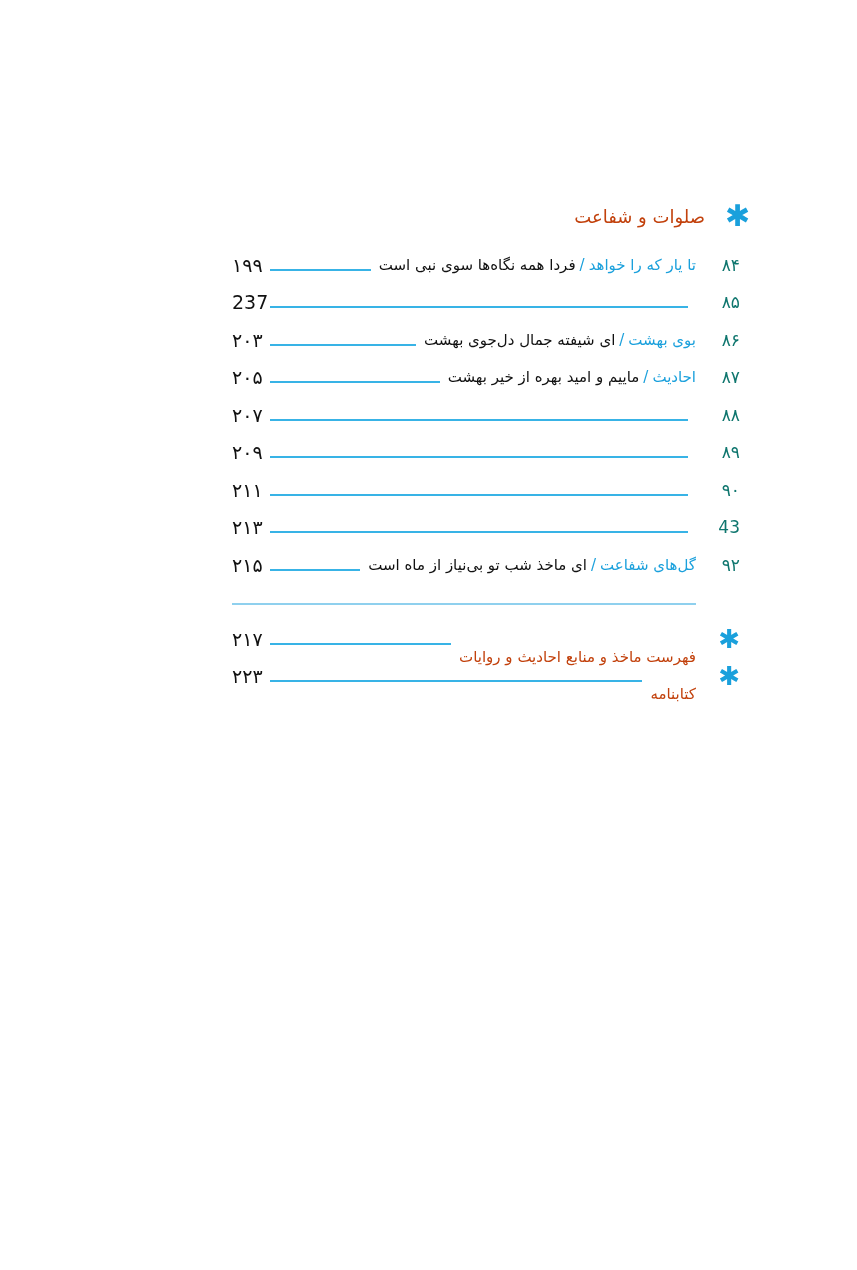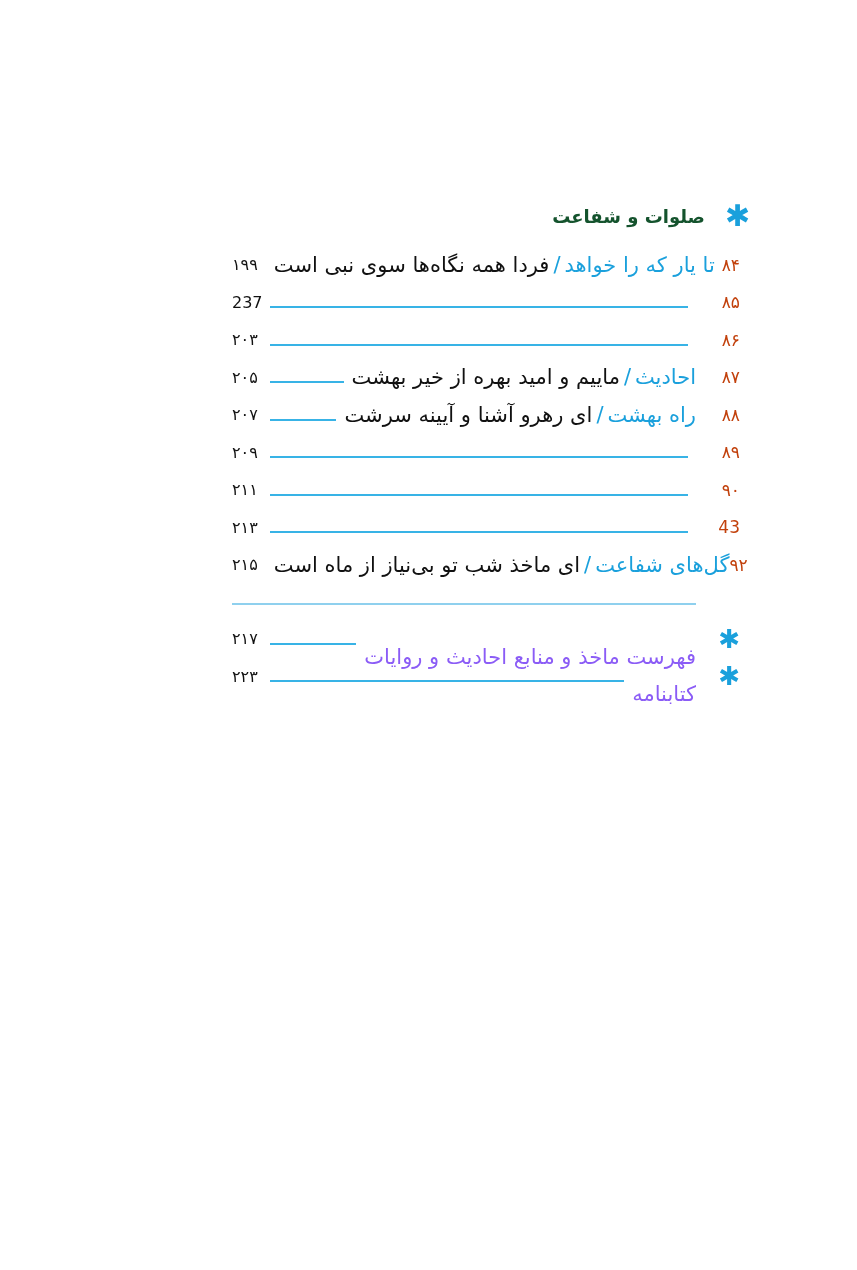--- a/index.html
+++ b/index.html
@@ -4,37 +4,37 @@
 <style>
   html, body { margin: 0; padding: 0; background: #ffffff; }
   body { width: 857px; height: 1270px; position: relative; font-family: "DejaVu Sans", sans-serif; overflow: hidden; }
   .page { position: absolute; left: 0; top: 0; width: 857px; height: 1270px; }
   .section-head {
     position: absolute; top: 198px; right: 110px; height: 36px;
     display: flex; flex-direction: row-reverse; align-items: center; gap: 20px;
     direction: ltr;
   }
   .star { color: #1aa0dc; font-size: 30px; font-weight: bold; line-height: 1; width: 22px; text-align: center; }
-  .section-title { color: #14532d; font-size: 18px; font-weight: bold; direction: rtl; }
+  .section-title { color: #c2410c; font-size: 18px; font-weight: normal; direction: rtl; }
   .toc { position: absolute; top: 246px; left: 232px; width: 508px; }
   .row {
     display: flex; flex-direction: row; align-items: center; height: 37.5px;
     direction: ltr;
   }
-  .num { width: 28px; text-align: right; color: #c2410c; font-size: 17px; order: 5; }
+  .num { width: 28px; text-align: right; color: #0f766e; font-size: 17px; order: 5; }
   .gap { width: 16px; order: 4; }
-  .text { order: 3; direction: rtl; font-size: 21px; white-space: nowrap; color: #111; }
+  .text { order: 3; direction: rtl; font-size: 15px; white-space: nowrap; color: #111; }
   .text .chapter { color: #1aa0dc; }
   .text .sep { color: #1aa0dc; padding: 0 4px; }
   .leader { order: 2; flex: 1; border-bottom: 2px solid #38b3e6; margin: 0 8px 0 8px; position: relative; top: 5px; }
-  .page-no { order: 1; font-size: 16px; color: #111; width: 30px; text-align: left; }
+  .page-no { order: 1; font-size: 19px; color: #111; width: 30px; text-align: left; }
   .divider { position: absolute; top: 603px; left: 232px; width: 464px; height: 2px; background: #8fd0ee; }
   .back { position: absolute; top: 620px; left: 232px; width: 508px; }
   .back .row .star-cell { order: 5; width: 28px; text-align: right; color: #1aa0dc; font-size: 26px; font-weight: bold; line-height: 1; }
-  .back .text { color: #8b5cf6; margin-top: 36px; }
+  .back .text { color: #c2410c; margin-top: 36px; }
 </style>
 </head>
 <body>
 
 <div class="page">
 
   <div class="section-head">
     <span class="star">✱</span>
     <span class="section-title">صلوات و شفاعت</span>
   </div>
@@ -49,34 +49,34 @@
     </div>
     <div class="row">
       <span class="num">۸۵</span>
       <span class="gap"></span>
       <span class="leader"></span>
       <span class="page-no">237</span>
     </div>
     <div class="row">
       <span class="num">۸۶</span>
       <span class="gap"></span>
+      <span class="text"><span class="chapter">بوی بهشت</span><span class="sep">/</span><span>ای شیفته جمال دل‌جوی بهشت</span></span>
       <span class="leader"></span>
       <span class="page-no">۲۰۳</span>
     </div>
     <div class="row">
       <span class="num">۸۷</span>
       <span class="gap"></span>
       <span class="text"><span class="chapter">احادیث</span><span class="sep">/</span><span>ماییم و امید بهره از خیر بهشت</span></span>
       <span class="leader"></span>
       <span class="page-no">۲۰۵</span>
     </div>
     <div class="row">
       <span class="num">۸۸</span>
       <span class="gap"></span>
-      <span class="text"><span class="chapter">راه بهشت</span><span class="sep">/</span><span>ای رهرو آشنا و آیینه سرشت</span></span>
       <span class="leader"></span>
       <span class="page-no">۲۰۷</span>
     </div>
     <div class="row">
       <span class="num">۸۹</span>
       <span class="gap"></span>
       <span class="leader"></span>
       <span class="page-no">۲۰۹</span>
     </div>
     <div class="row">

